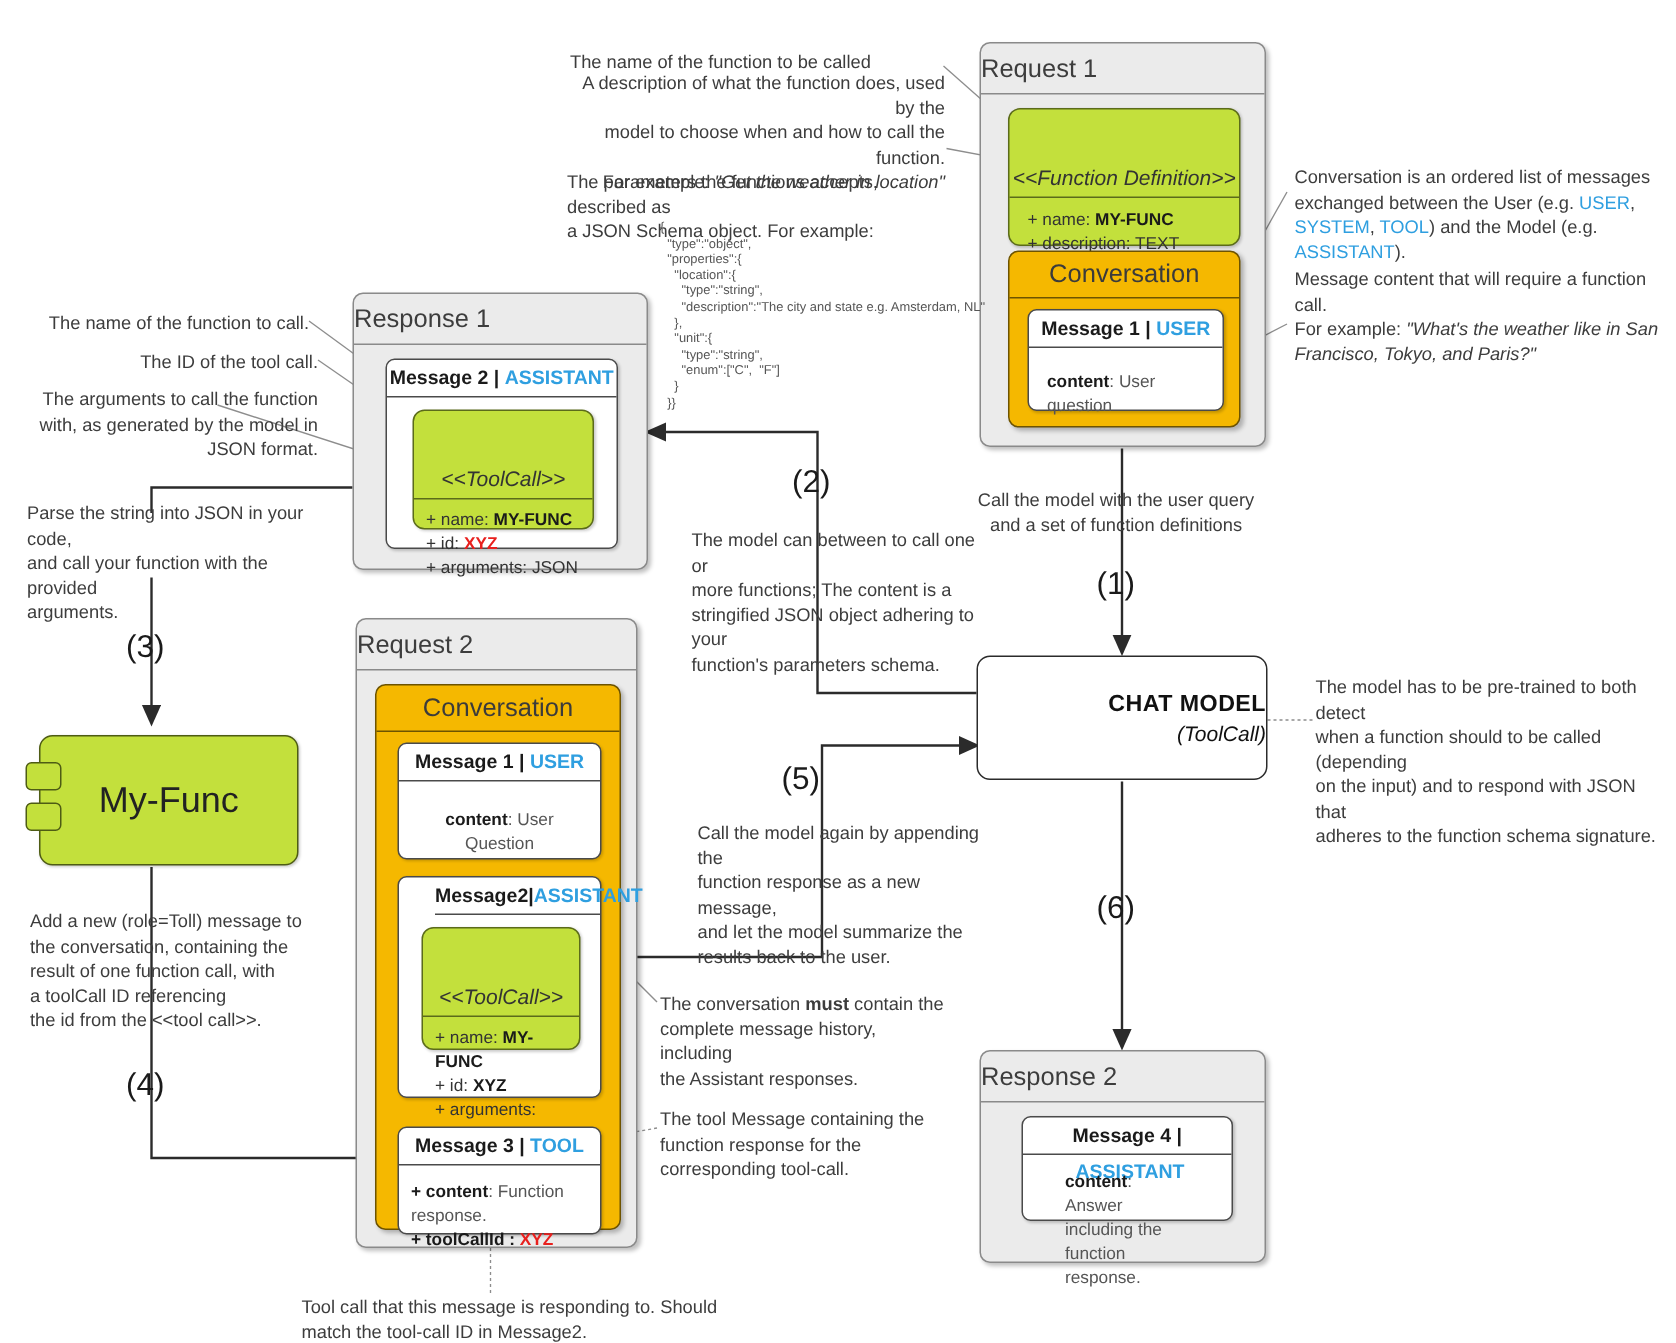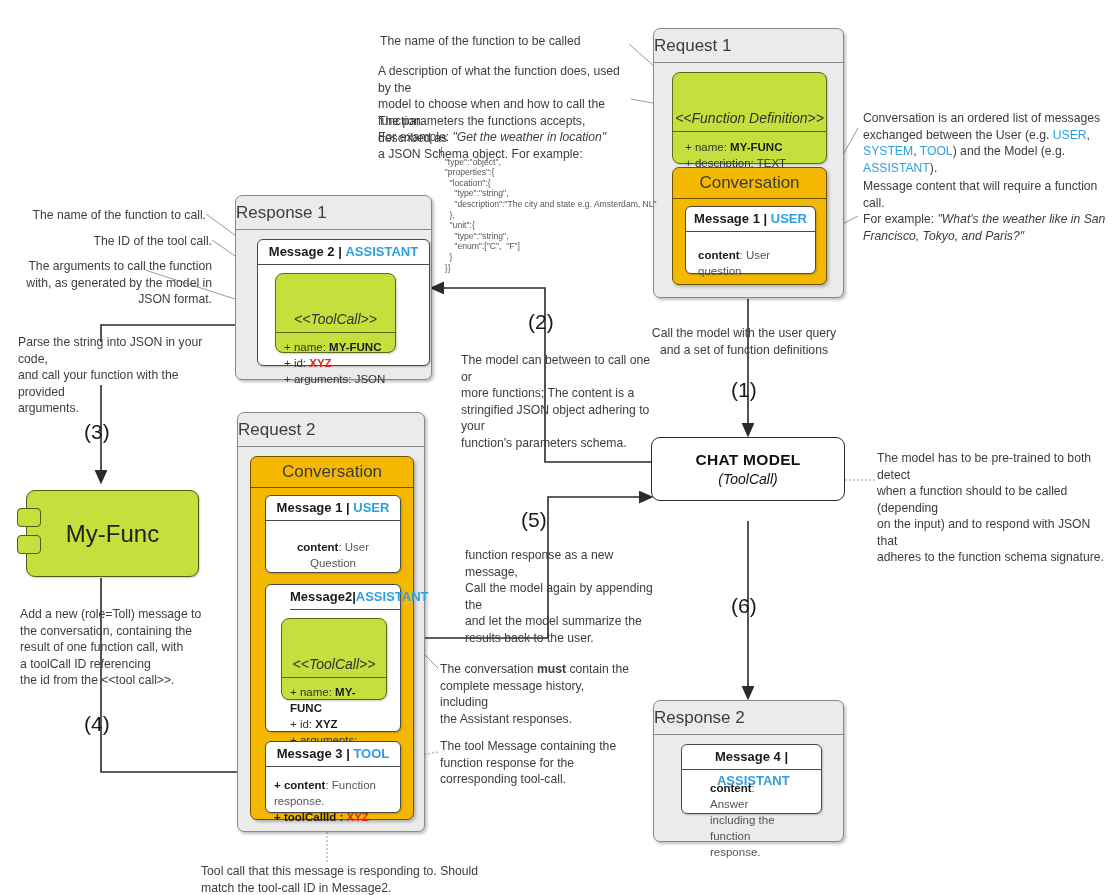--- a/index.html
+++ b/index.html
@@ -96,21 +96,21 @@
     <div class="yellow-title">Conversation</div>
     <div class="abs msg" style="left:12px;top:38px;width:131px;height:68px;">
       <div class="msg-hd"><span>Message 1</span>&nbsp;<span>|</span>&nbsp;<span class="role">USER</span></div>
       <div class="msg-body" style="padding-top:15px;"><b>content</b><span>: User question</span></div>
     </div>
   </div>
 </div>
 
 <div class="abs panel" style="left:235px;top:195px;width:197px;height:185px;">
   <div class="panel-title">Response 1</div>
-  <div class="abs msg" style="left:21px;top:43px;width:173px;height:127px;">
+  <div class="abs msg" style="left:21px;top:43px;width:155px;height:127px;">
     <div class="msg-hd"><span>Message 2</span>&nbsp;<span>|</span>&nbsp;<span class="role">ASSISTANT</span></div>
     <div class="abs green" style="left:17px;top:33px;width:121px;height:80px;">
       <div class="green-title">&lt;&lt;ToolCall&gt;&gt;</div>
       <div class="green-body" style="padding:6px 8px;">
         <div><span>+ name: </span><span class="bold">MY-FUNC</span></div>
         <div><span>+ id: </span><span class="red">XYZ</span></div>
         <div><span>+ arguments: </span><span>JSON</span></div>
       </div>
     </div>
   </div>
@@ -139,31 +139,31 @@
       <div class="abs green" style="left:15px;top:33px;width:106px;height:82px;">
         <div class="green-title">&lt;&lt;ToolCall&gt;&gt;</div>
         <div class="green-body" style="padding:6px 8px;">
           <div><span>+ name: </span><span class="bold">MY-FUNC</span></div>
           <div><span>+ id: </span><span class="bold">XYZ</span></div>
           <div><span>+ arguments: </span><span>JSON</span></div>
         </div>
       </div>
     </div>
 
-    <div class="abs msg" style="left:14px;top:284px;width:136px;height:72px;">
+    <div class="abs msg" style="left:14px;top:294px;width:136px;height:72px;">
       <div class="msg-hd"><span>Message 3</span>&nbsp;<span>|</span>&nbsp;<span class="role">TOOL</span></div>
       <div class="msg-body" style="padding:10px 8px;">
         <div><b>+ content</b><span>: Function response.</span></div>
         <div><b>+ toolCallId : </b><span class="red">XYZ</span></div>
       </div>
     </div>
   </div>
 </div>
 
-<div class="abs chatmodel" style="left:651px;top:437px;width:194px;height:64px;">
+<div class="abs chatmodel" style="left:651px;top:437px;width:194px;height:83px;align-items:flex-end;">
   <div class="l1">CHAT MODEL</div>
   <div class="l2">(ToolCall)</div>
 </div>
 
 <div class="abs panel" style="left:653px;top:700px;width:191px;height:142px;">
   <div class="panel-title">Response 2</div>
   <div class="abs msg" style="left:27px;top:43px;width:141px;height:70px;">
     <div class="msg-hd"><span>Message 4</span>&nbsp;<span>|</span>&nbsp;<span class="role">ASSISTANT</span></div>
     <div class="msg-body" style="padding:10px 28px;"><b>content</b><span>: Answer including the function response.</span></div>
   </div>
@@ -173,21 +173,21 @@
 <div class="abs step" style="left:528px;top:310px;">(2)</div>
 <div class="abs step" style="left:84px;top:420px;">(3)</div>
 <div class="abs step" style="left:84px;top:712px;">(4)</div>
 <div class="abs step" style="left:521px;top:508px;">(5)</div>
 <div class="abs step" style="left:731px;top:594px;">(6)</div>
 
 <div class="abs note" style="left:380px;top:33px;width:250px;text-align:left;">
   <span>The name of the function to be called</span>
 </div>
 
-<div class="abs note" style="left:378px;top:63px;width:252px;">
+<div class="abs note" style="left:378px;top:47px;width:252px;text-align:right;">
   <div>A description of what the function does, used by the</div>
   <div>model to choose when and how to call the function.</div>
   <div><span>For example: </span><i>"Get the weather in location"</i></div>
 </div>
 
 <div class="abs note" style="left:378px;top:113px;width:256px;">
   <div>The parameters the functions accepts, described as</div>
   <div>a JSON Schema object.  For example:</div>
 </div>
 
@@ -245,22 +245,22 @@
 </div>
 
 <div class="abs note" style="left:461px;top:352px;width:195px;">
   <div>The model can between to call one or</div>
   <div>more functions; The content is a</div>
   <div>stringified JSON object adhering to your</div>
   <div>function's parameters schema.</div>
 </div>
 
 <div class="abs note" style="left:465px;top:547px;width:195px;">
+  <div>Call the model again by appending the</div>
   <div>function response as a new message,</div>
-  <div>Call the model again by appending the</div>
   <div>and let the model summarize the</div>
   <div>results back to the user.</div>
 </div>
 
 <div class="abs note" style="left:440px;top:661px;width:190px;">
   <div><span>The conversation </span><b>must</b><span> contain the</span></div>
   <div>complete message history, including</div>
   <div>the Assistant responses.</div>
 </div>
 

